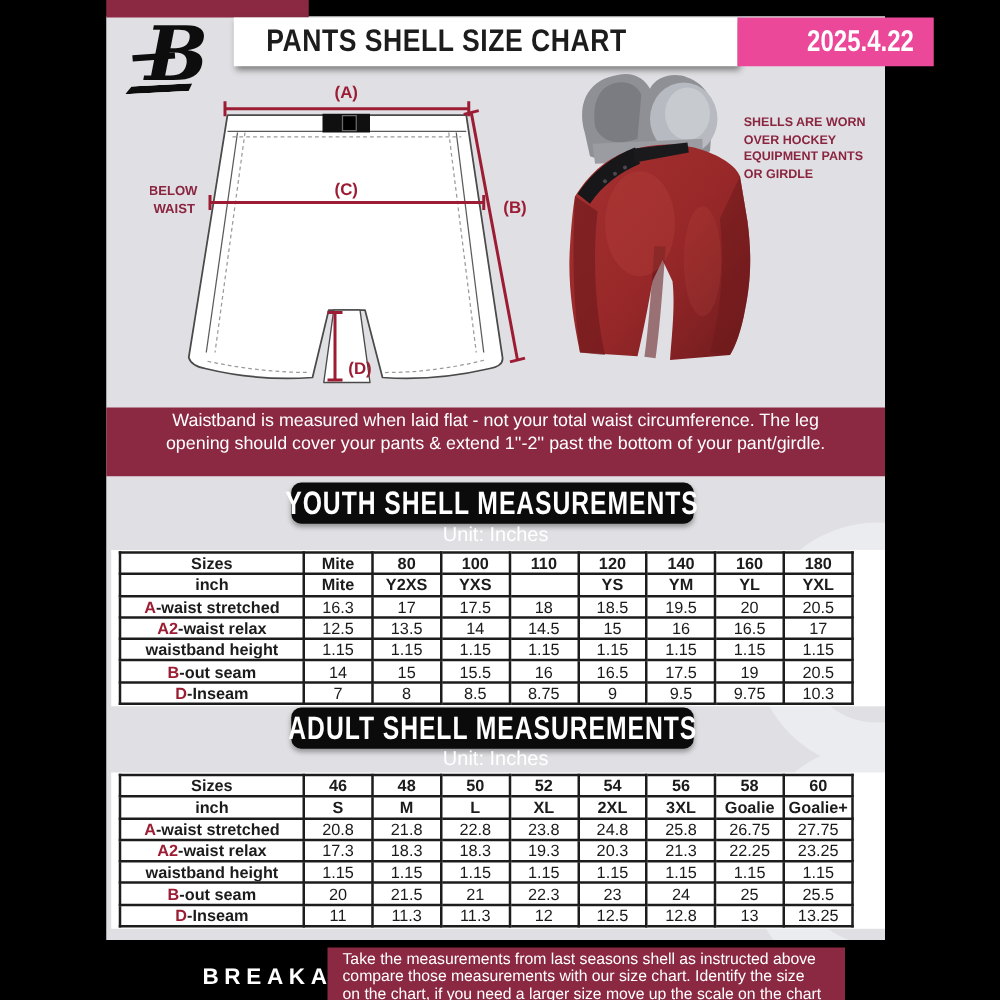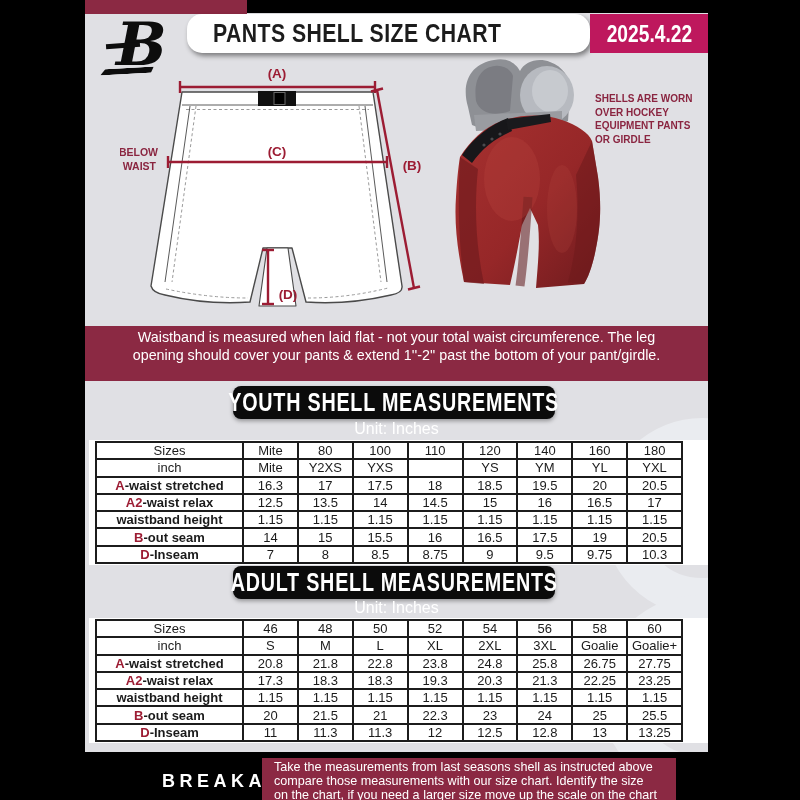--- a/index.html
+++ b/index.html
@@ -9,25 +9,25 @@
 
   
   .page{left:85px;top:13px;width:623px;height:739px;background:#e0e0e4;overflow:hidden;}
   .wm-ring{position:absolute;border-radius:50%;border:38px solid #eaecf0;background:transparent;}
   .wm-ring.r1{left:518px;top:405px;width:122px;height:122px;}
   .wm-ring.r2{left:515px;top:582px;width:122px;height:122px;}
 
   
   .top-accent{left:85px;top:0;width:162px;height:14px;background:#8b2943;}
   .title-bar{left:187px;top:14px;width:403px;height:39px;background:#fff;
-             box-shadow:2px 3px 5px rgba(0,0,0,.45);display:flex;align-items:center;border-radius:15px;}
+             box-shadow:2px 3px 5px rgba(0,0,0,.45);display:flex;align-items:center;}
   .title-bar .t{font-size:25px;font-weight:bold;color:#1c1c1c;letter-spacing:.5px;
                 transform:scaleX(.85);transform-origin:left center;margin-left:26px;white-space:nowrap;}
-  .date-box{left:590px;top:14px;width:118px;height:39px;background:#be185d;
-            display:flex;align-items:center;justify-content:center;}
+  .date-box{left:590px;top:14px;width:118px;height:39px;background:#ec4899;
+            display:flex;align-items:center;justify-content:center;padding-left:39px;}
   .date-box .t{font-size:24px;font-weight:bold;color:#fff;transform:scaleX(.8);white-space:nowrap;}
 
   
   .bk-logo{position:relative;width:64px;height:70px;color:#0d0d0d;}
   .bk-logo .b{font-family:"DejaVu Serif",serif;font-weight:bold;font-style:italic;
               font-size:60px;line-height:64px;display:block;margin-left:10px;}
   .bk-logo .bar1{position:absolute;left:0px;top:31px;width:34px;height:5px;background:currentColor;
                  transform:rotate(-4deg);}
   .bk-logo .bar2{position:absolute;left:-6px;top:56px;width:54px;height:6px;background:currentColor;
                  transform:rotate(-3deg);clip-path:polygon(0 100%,10% 0,100% 0,94% 100%);}
@@ -43,21 +43,21 @@
   .sec-banner .t{color:#fff;font-size:26px;font-weight:bold;letter-spacing:1px;
                  transform:scaleX(.76);white-space:nowrap;}
   .unit{width:623px;left:85px;text-align:center;font-size:16px;color:#ffffff;}
 
   
   .table-wrap{left:89px;width:619px;background:#fff;box-sizing:border-box;padding:1px 0 1px 6px;}
   table.meas{border-collapse:collapse;table-layout:fixed;width:588px;background:#fff;}
   table.meas td{border:2px solid #1c1c1c;height:15.3px;text-align:center;vertical-align:middle;
                 padding:0;font-size:13px;color:#1b1b1b;overflow:hidden;white-space:nowrap;}
   table.meas td.lbl{font-weight:bold;}
-  table.meas tr.hdr td{font-weight:normal;}
+  table.meas tr.hdr td{font-weight:bold;}
   table.meas .pfx{color:#9c1c33;font-weight:bold;}
 
   
   .diagram{left:120px;top:58px;}
   .photo{left:450px;top:57px;}
   .photo-note{left:595px;top:92px;width:110px;color:#8a2540;font-weight:bold;
               font-size:10px;line-height:13.5px;}
 
   
   .foot-box{left:262px;top:758px;width:414px;height:42px;background:#8b2943;color:#fff;

